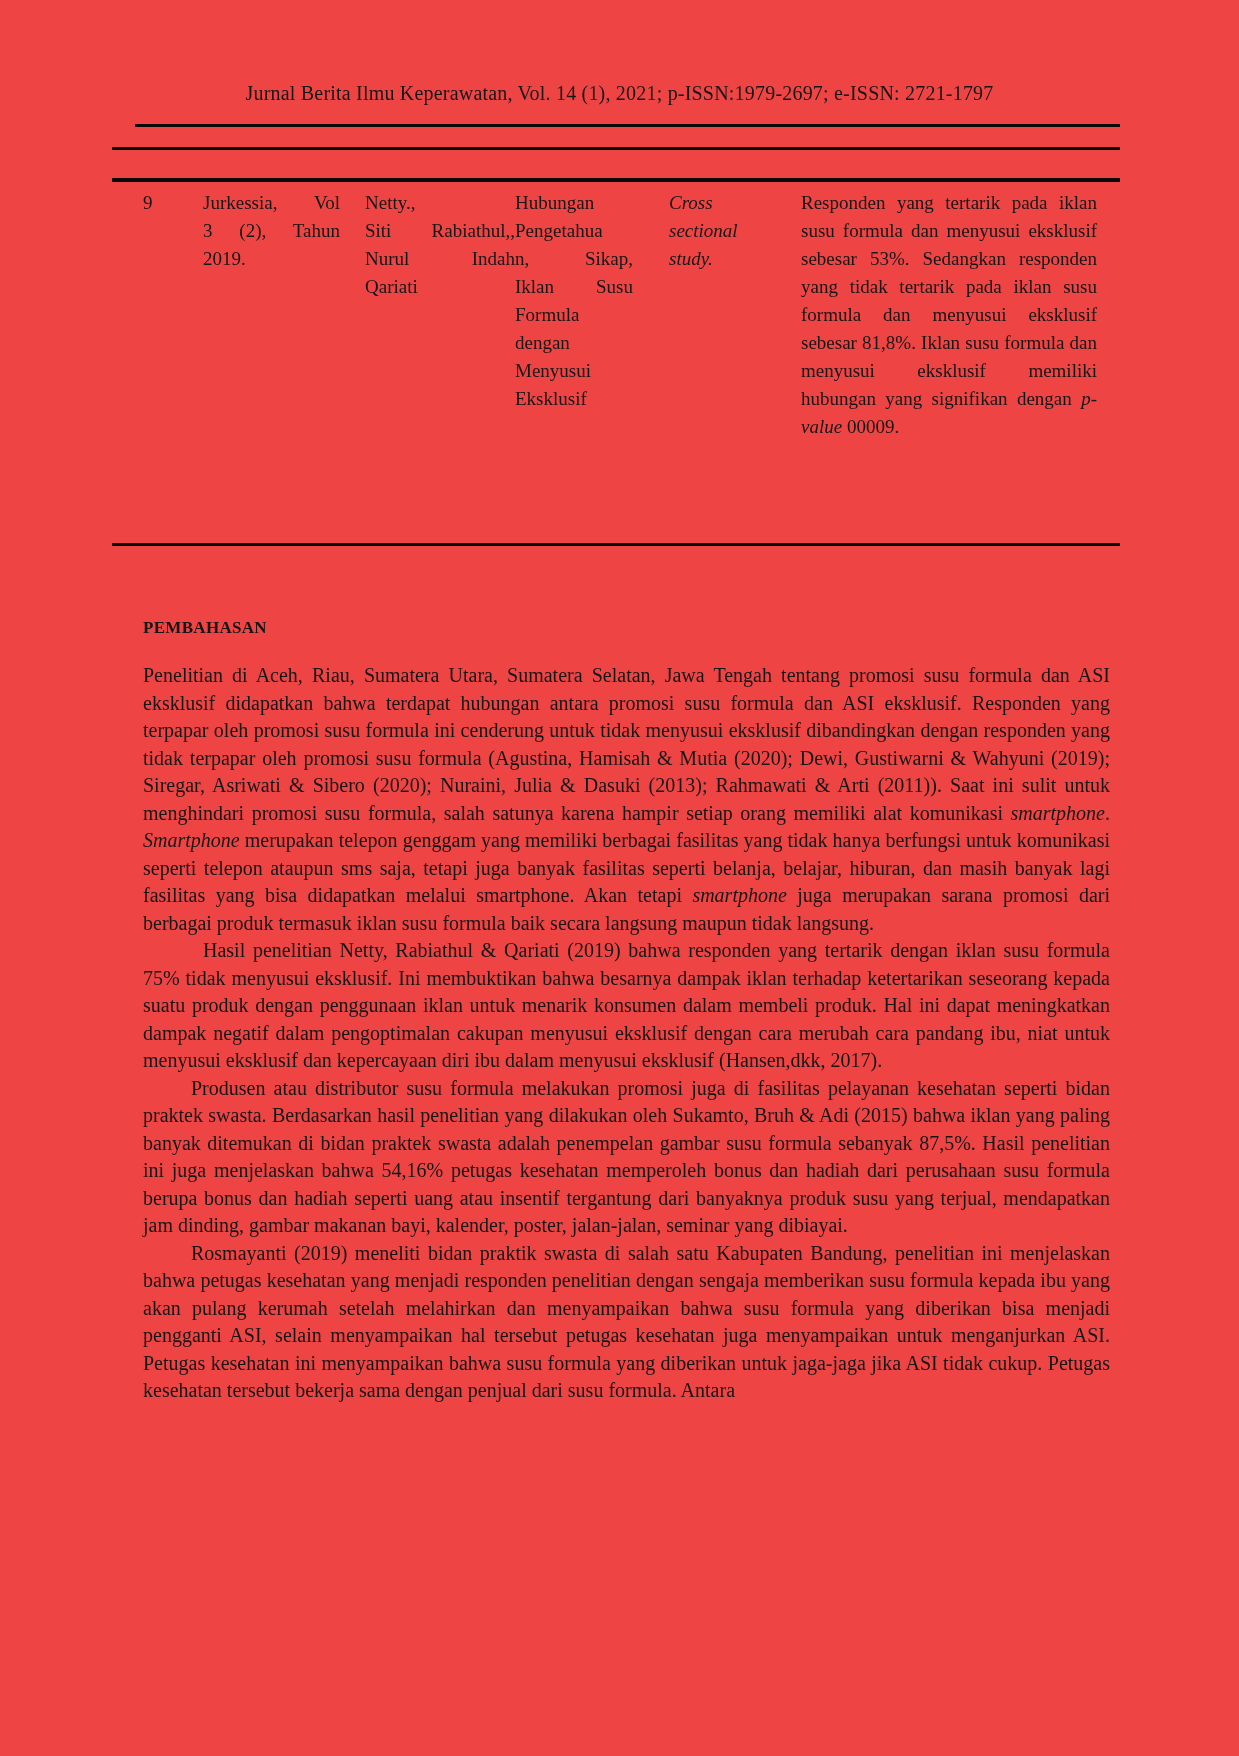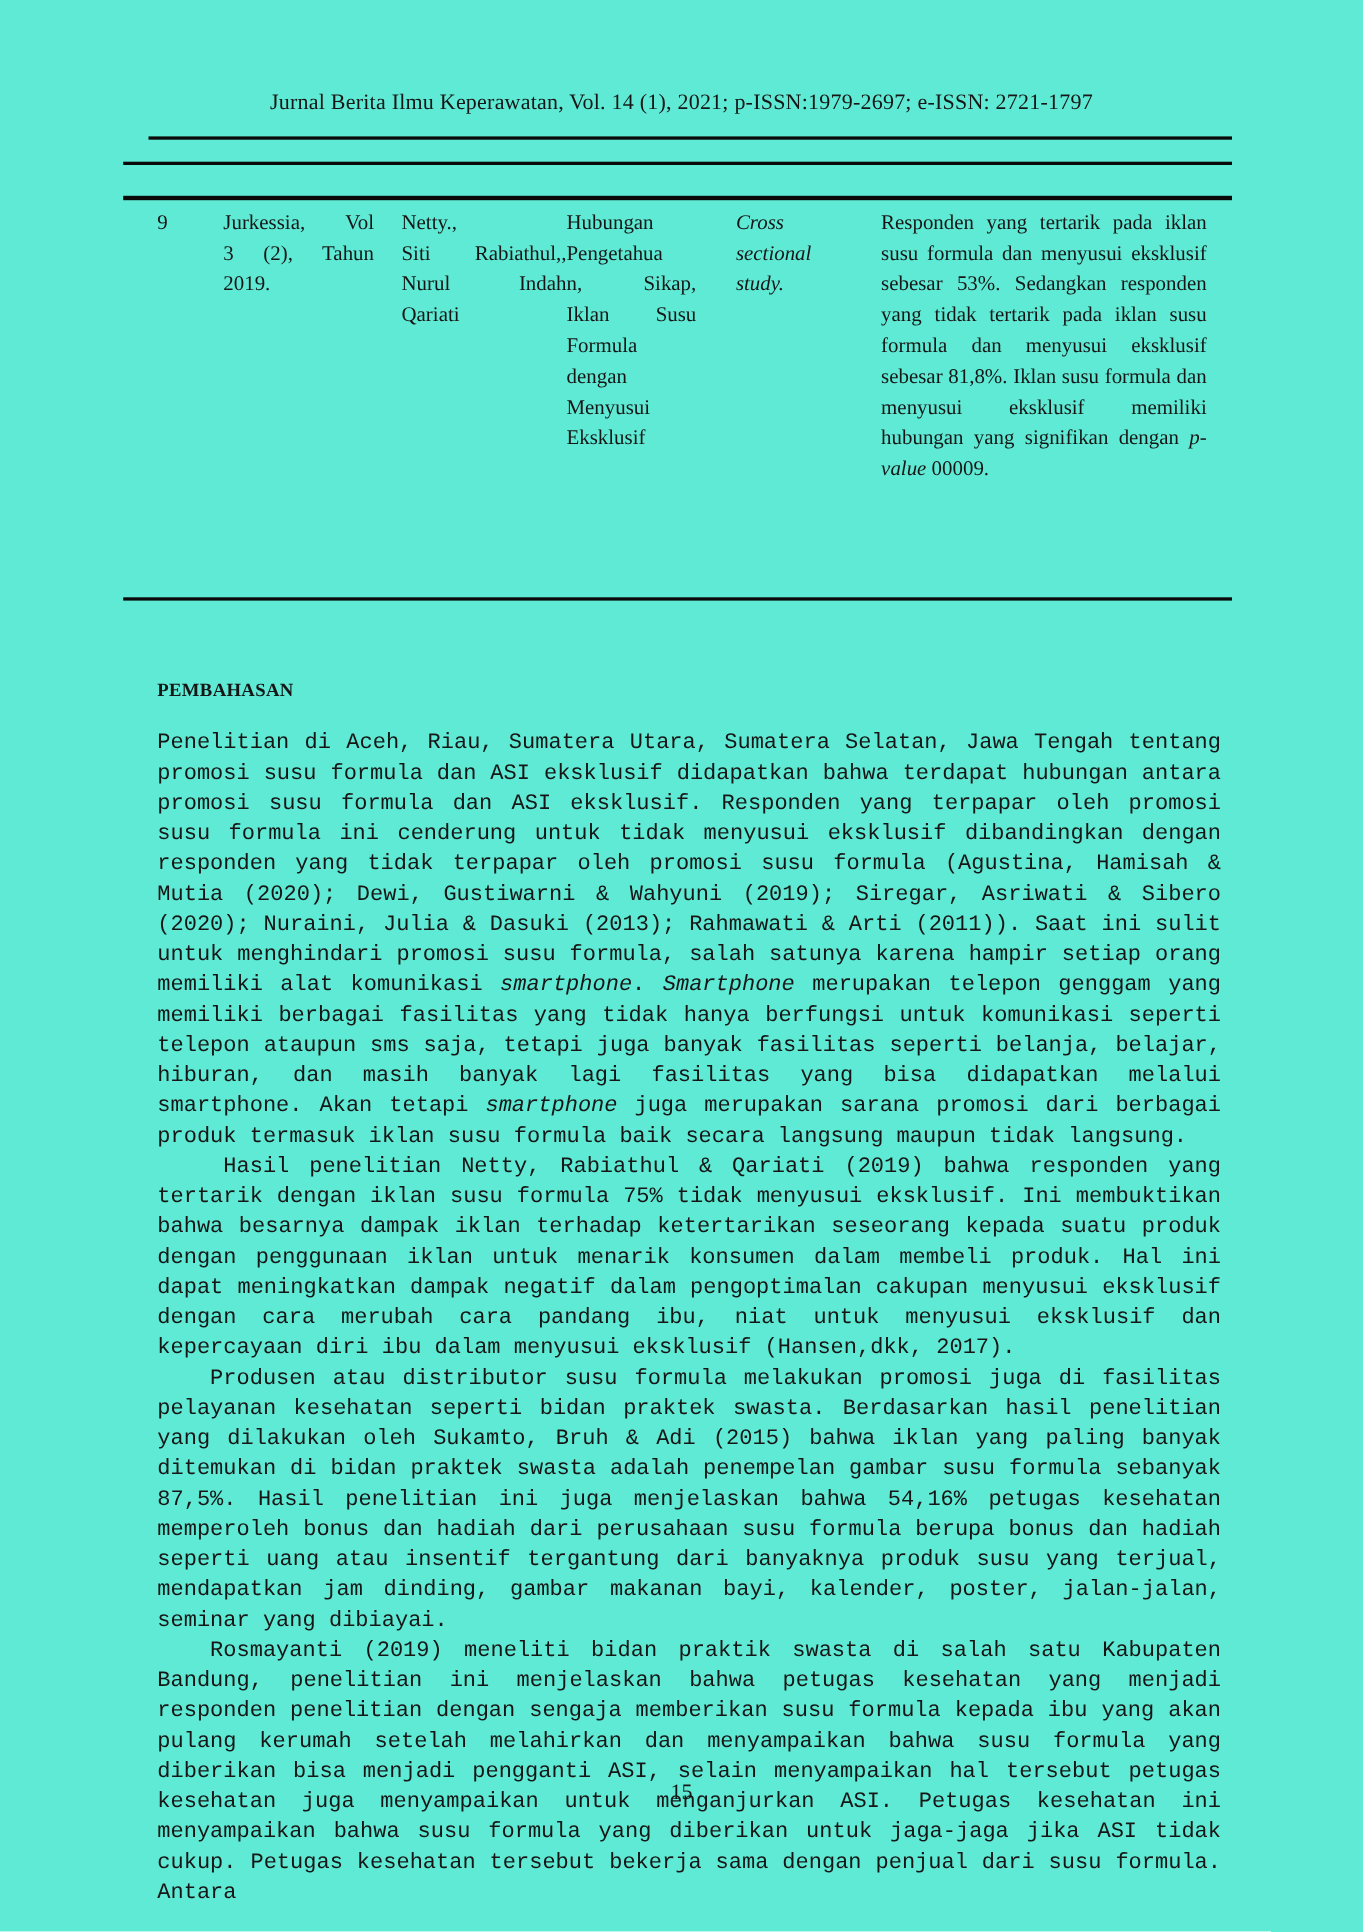--- a/index.html
+++ b/index.html
@@ -4,21 +4,21 @@
 <style>
   html, body {
     margin: 0;
     padding: 0;
     background: #ffffff;
   }
   .page {
     position: relative;
     width: 1239px;
     height: 1756px;
-    background: #5eead4;
+    background: #ef4444;
     font-family: "Liberation Serif", "DejaVu Serif", serif;
     color: #161616;
     overflow: hidden;
   }
   em { font-style: italic; }
 
   
   .journal-header {
     position: absolute;
     top: 82px;
@@ -90,21 +90,20 @@
     letter-spacing: 0.3px;
   }
   .body-text {
     position: absolute;
     top: 662px;
     left: 143px;
     width: 967px;
     font-size: 20px;
     line-height: 27.5px;
     text-align: justify;
-    font-family: Liberation Mono, monospace;
   }
   .para { margin: 0; }
   .indent-60 { text-indent: 60px; }
   .indent-48 { text-indent: 48px; }
 
   
   .page-number {
     position: absolute;
     top: 1618px;
     left: 0;
@@ -150,15 +149,14 @@
 
   <h2 class="section-heading">PEMBAHASAN</h2>
 
   <div class="body-text">
     <p class="para"><span>Penelitian di Aceh, Riau, Sumatera Utara, Sumatera Selatan, Jawa Tengah tentang promosi susu formula dan ASI eksklusif didapatkan bahwa terdapat hubungan antara promosi susu formula dan ASI eksklusif. Responden yang terpapar oleh promosi susu formula ini cenderung untuk tidak menyusui eksklusif dibandingkan dengan responden yang tidak terpapar oleh promosi susu formula (Agustina, Hamisah &amp; Mutia (2020); Dewi, Gustiwarni &amp; Wahyuni (2019); Siregar, Asriwati &amp; Sibero (2020); Nuraini, Julia &amp; Dasuki (2013); Rahmawati &amp; Arti (2011)). Saat ini sulit untuk menghindari promosi susu formula, salah satunya karena hampir setiap orang memiliki alat komunikasi </span><em>smartphone</em><span>. </span><em>Smartphone</em><span> merupakan telepon genggam yang memiliki berbagai fasilitas yang tidak hanya berfungsi untuk komunikasi seperti telepon ataupun sms saja, tetapi juga banyak fasilitas seperti belanja, belajar, hiburan, dan masih banyak lagi fasilitas yang bisa didapatkan melalui smartphone. Akan tetapi </span><em>smartphone</em><span> juga merupakan sarana promosi dari berbagai produk termasuk iklan susu formula baik secara langsung maupun tidak langsung.</span></p>
     <p class="para indent-60"><span>Hasil penelitian Netty, Rabiathul &amp; Qariati (2019) bahwa responden yang tertarik dengan iklan susu formula 75% tidak menyusui eksklusif. Ini membuktikan bahwa besarnya dampak iklan terhadap ketertarikan seseorang kepada suatu produk dengan penggunaan iklan untuk menarik konsumen dalam membeli produk. Hal ini dapat meningkatkan dampak negatif dalam pengoptimalan cakupan menyusui eksklusif dengan cara merubah cara pandang ibu, niat untuk menyusui eksklusif dan kepercayaan diri ibu dalam menyusui eksklusif (Hansen,dkk, 2017).</span></p>
     <p class="para indent-48"><span>Produsen atau distributor susu formula melakukan promosi juga di fasilitas pelayanan kesehatan seperti bidan praktek swasta. Berdasarkan hasil penelitian yang dilakukan oleh Sukamto, Bruh &amp; Adi (2015) bahwa iklan yang paling banyak ditemukan di bidan praktek swasta adalah penempelan gambar susu formula sebanyak 87,5%. Hasil penelitian ini juga menjelaskan bahwa 54,16% petugas kesehatan memperoleh bonus dan hadiah dari perusahaan susu formula berupa bonus dan hadiah seperti uang atau insentif tergantung dari banyaknya produk susu yang terjual, mendapatkan jam dinding, gambar makanan bayi, kalender, poster, jalan-jalan, seminar yang dibiayai.</span></p>
     <p class="para indent-48"><span>Rosmayanti (2019) meneliti bidan praktik swasta di salah satu Kabupaten Bandung, penelitian ini menjelaskan bahwa petugas kesehatan yang menjadi responden penelitian dengan sengaja memberikan susu formula kepada ibu yang akan pulang kerumah setelah melahirkan dan menyampaikan bahwa susu formula yang diberikan bisa menjadi pengganti ASI, selain menyampaikan hal tersebut petugas kesehatan juga menyampaikan untuk menganjurkan ASI. Petugas kesehatan ini menyampaikan bahwa susu formula yang diberikan untuk jaga-jaga jika ASI tidak cukup. Petugas kesehatan tersebut bekerja sama dengan penjual dari susu formula. Antara</span></p>
   </div>
 
-  <div class="page-number">15</div>
 
 </div>
 
 </body></html>

